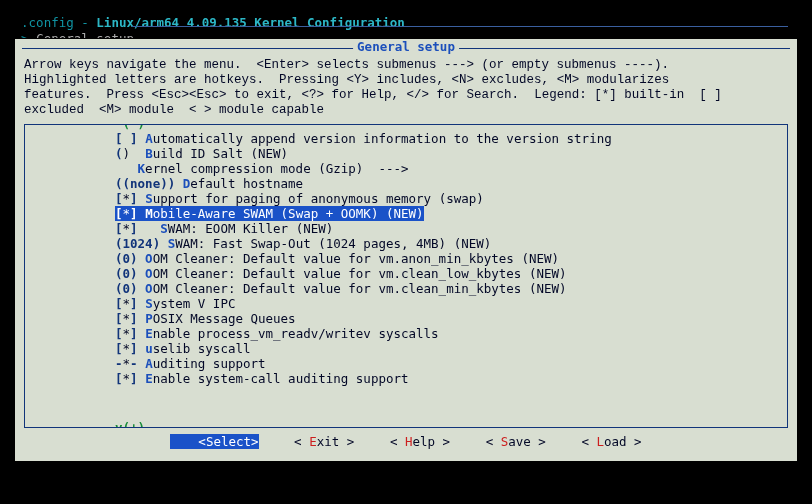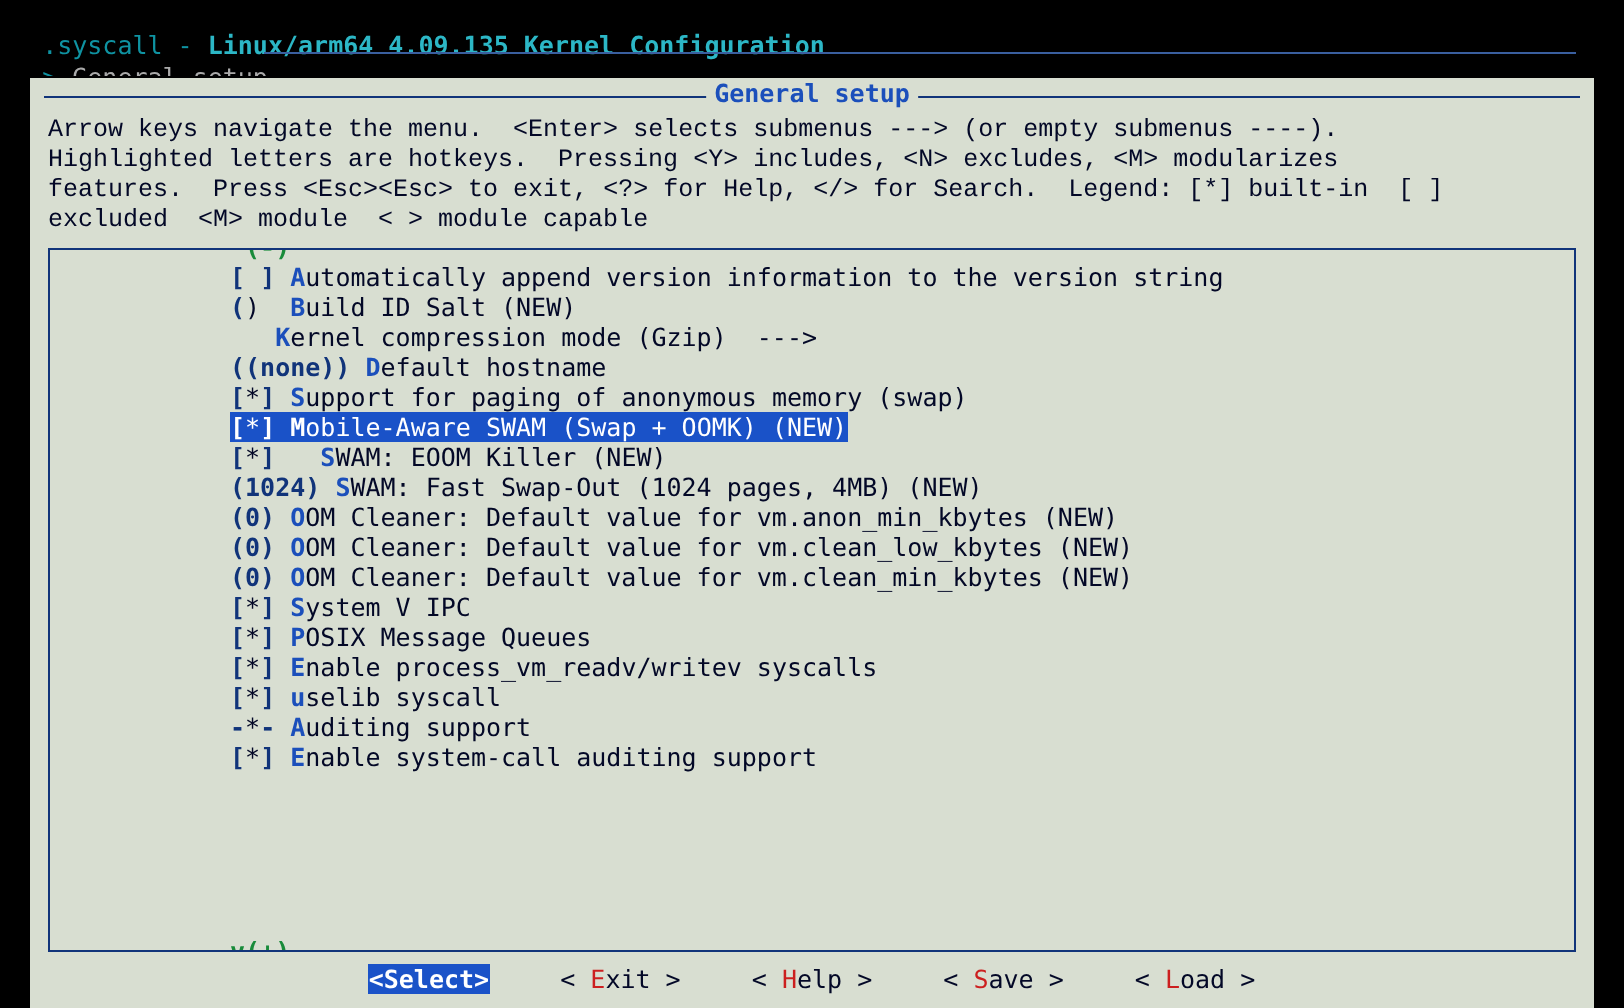--- a/index.html
+++ b/index.html
@@ -88,21 +88,21 @@
     color:var(--term-fg);
     padding:2px 2px 4px 2px;
     white-space:pre-wrap;
     font-family:Liberation Mono, monospace;
   }
 
   .menubox{
     margin:2px 2px 4px 2px;
     border:1px solid var(--frame);
     position:relative;
-    height:352px;
+    height:304px;
     overflow:hidden;
   }
   .scrollhint{
     position:absolute;left:90px;
     color:var(--green);font-weight:bold;
   }
   .scrollhint.top{top:-9px}
   .scrollhint.bot{bottom:-8px}
 
   .menu{
@@ -127,29 +127,30 @@
   .buttons{
     text-align:center;
     padding:2px 0 2px 0;
   }
   .btn{display:inline-block;margin:0 14px;color:var(--term-fg)}
   .btn .ang{color:var(--term-fg)}
   .btn .hk{color:var(--red)}
   .btn.sel{
     background:var(--sel-bg);
     color:var(--sel-fg);
-    font-weight:bold;
+    font-weight:normal;
+    padding-left:28px;
   }
   .btn.sel .ang,.btn.sel .hk{color:var(--sel-fg)}
 </style>
 </head>
 <body>
 
 <div class="toprow">
-  <span class="title-lead">.syscall</span><span class="title-lead"> - </span><span class="kern">Linux/arm64 4.09.135 Kernel Configuration</span>
+  <span class="title-lead">.config</span><span class="title-lead"> - </span><span class="kern">Linux/arm64 4.09.135 Kernel Configuration</span>
 </div>
 <div class="bcrow">
   <span class="gt">&gt;</span> <span class="crumb">General setup</span>
 </div>
 <div class="crumb-line"></div>
 
 <div class="winwrap">
   <div class="shadow"></div>
   <div class="window">
     <div class="window-inner">

